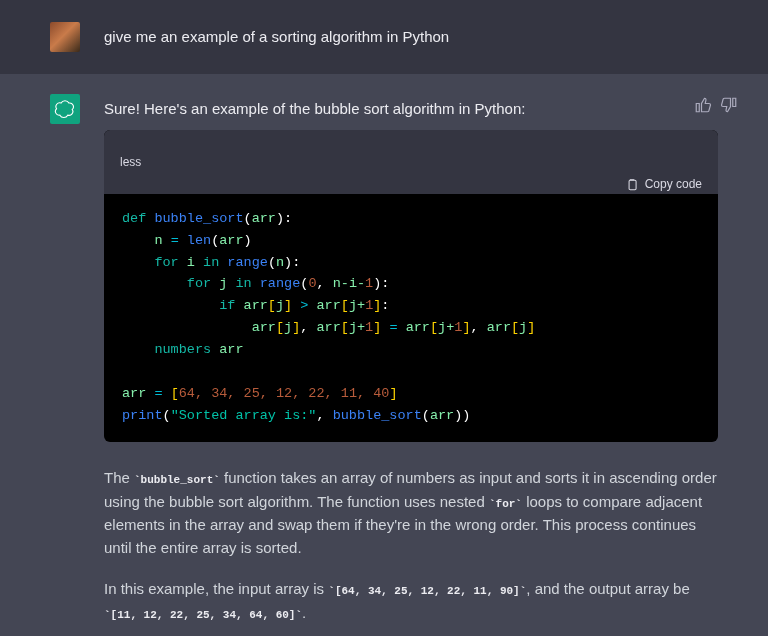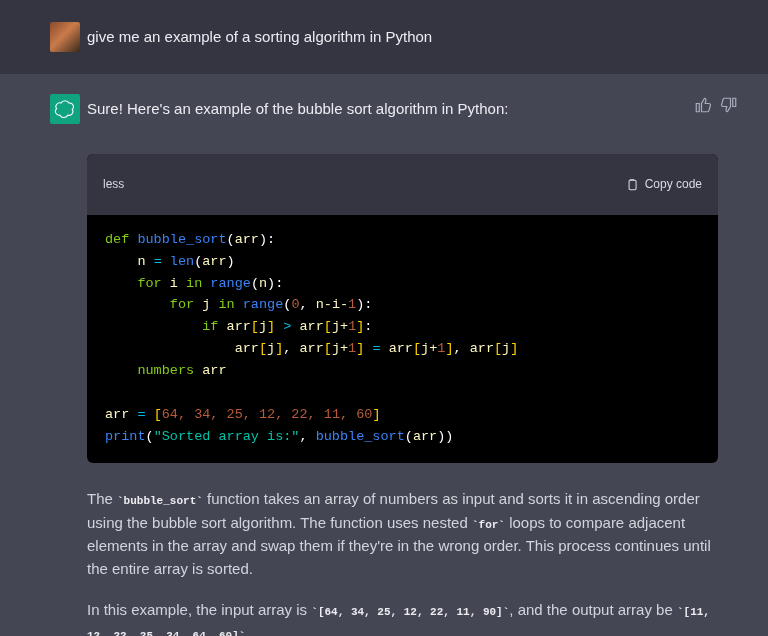--- a/index.html
+++ b/index.html
@@ -9,21 +9,21 @@
     font-family: -apple-system, BlinkMacSystemFont, "Segoe UI", Helvetica, Arial, sans-serif;
     font-size: 15px;
     line-height: 1.55;
     width: 768px;
     height: 636px;
     overflow: hidden;
   }
   .msg {
     display: flex;
     padding: 20px 50px 20px 50px;
-    gap: 7px;
+    gap: 24px;
     align-items: flex-start;
   }
   .msg-user {
     background: #343541;
     padding-top: 22px;
     padding-bottom: 22px;
   }
   .msg-assistant {
     background: #444654;
     position: relative;
@@ -71,68 +71,69 @@
     color: #acacbe;
   }
   .action-btn svg {
     width: 100%;
     height: 100%;
     stroke: currentColor;
     fill: none;
     stroke-width: 1.6;
   }
   .intro {
-    margin-bottom: 34px;
+    margin-bottom: 10px;
     padding-top: 3px;
   }
   .codeblock {
     background: #000;
     border-radius: 6px;
     overflow: hidden;
     margin-bottom: 24px;
   }
   .codeheader {
     background: #343541;
-    padding: 21px 16px;
+    padding: 0 16px;
     display: flex;
     justify-content: space-between;
     align-items: center;
     font-size: 12px;
     color: #d9d9e3;
   }
   .copybtn {
     display: flex;
     align-items: center;
     gap: 6px;
     cursor: pointer;
     color: #d9d9e3;
     font-size: 12px;
+    margin-top: 45px;
   }
   .copybtn svg {
     width: 14px;
     height: 14px;
     stroke: currentColor;
     fill: none;
     stroke-width: 1.8;
   }
   .code {
     padding: 14px 18px 16px 18px;
     font-family: "Consolas", "Menlo", "Courier New", monospace;
     font-size: 13.5px;
     line-height: 1.62;
     white-space: pre;
     color: #fff;
   }
-  .tok-kw { color: #84cc16; }
+  .tok-kw { color: #14b8a6; }
   .tok-fn { color: #3b82f6; }
   .tok-num { color: #b85c3b; }
   .tok-op { color: #00bcd4; }
   .tok-br { color: #ffd400; }
   .tok-str { color: #00c2a8; }
-  .tok-id { color: #fef9c3; }
+  .tok-id { color: #86efac; }
   .para {
     margin-bottom: 18px;
     color: #d1d5db;
   }
   .ic {
     font-family: "Consolas", "Menlo", "Courier New", monospace;
     font-size: 11px;
     font-weight: 700;
     color: #ececf1;
   }
@@ -181,21 +182,21 @@
         </div>
       </div>
       <div class="code"><span class="tok-kw">def</span> <span class="tok-fn">bubble_sort</span>(<span class="tok-id">arr</span>):
     <span class="tok-id">n</span> <span class="tok-op">=</span> <span class="tok-fn">len</span>(<span class="tok-id">arr</span>)
     <span class="tok-kw">for</span> <span class="tok-id">i</span> <span class="tok-kw">in</span> <span class="tok-fn">range</span>(<span class="tok-id">n</span>):
         <span class="tok-kw">for</span> <span class="tok-id">j</span> <span class="tok-kw">in</span> <span class="tok-fn">range</span>(<span class="tok-num">0</span>, <span class="tok-id">n-i-</span><span class="tok-num">1</span>):
             <span class="tok-kw">if</span> <span class="tok-id">arr</span><span class="tok-br">[</span><span class="tok-id">j</span><span class="tok-br">]</span> <span class="tok-op">&gt;</span> <span class="tok-id">arr</span><span class="tok-br">[</span><span class="tok-id">j+</span><span class="tok-num">1</span><span class="tok-br">]</span>:
                 <span class="tok-id">arr</span><span class="tok-br">[</span><span class="tok-id">j</span><span class="tok-br">]</span>, <span class="tok-id">arr</span><span class="tok-br">[</span><span class="tok-id">j+</span><span class="tok-num">1</span><span class="tok-br">]</span> <span class="tok-op">=</span> <span class="tok-id">arr</span><span class="tok-br">[</span><span class="tok-id">j+</span><span class="tok-num">1</span><span class="tok-br">]</span>, <span class="tok-id">arr</span><span class="tok-br">[</span><span class="tok-id">j</span><span class="tok-br">]</span>
     <span class="tok-kw">numbers</span> <span class="tok-id">arr</span>
 
-<span class="tok-id">arr</span> <span class="tok-op">=</span> <span class="tok-br">[</span><span class="tok-num">64, 34, 25, 12, 22, 11, 60</span><span class="tok-br">]</span>
+<span class="tok-id">arr</span> <span class="tok-op">=</span> <span class="tok-br">[</span><span class="tok-num">64, 34, 25, 12, 22, 11, 40</span><span class="tok-br">]</span>
 <span class="tok-fn">print</span>(<span class="tok-str">"Sorted array is:"</span>, <span class="tok-fn">bubble_sort</span>(<span class="tok-id">arr</span>))</div>
     </div>
 
     <p class="para">
       <span>The </span><span class="ic">`bubble_sort`</span><span> function takes an array of numbers as input and sorts it in ascending order using the bubble sort algorithm. The function uses nested </span><span class="ic">`for`</span><span> loops to compare adjacent elements in the array and swap them if they're in the wrong order. This process continues until the entire array is sorted.</span>
     </p>
 
     <p class="para">
       <span>In this example, the input array is </span><span class="ic">`[64, 34, 25, 12, 22, 11, 90]`</span><span>, and the output array be </span><span class="ic">`[11, 12, 22, 25, 34, 64, 60]`</span><span>.</span>
     </p>

